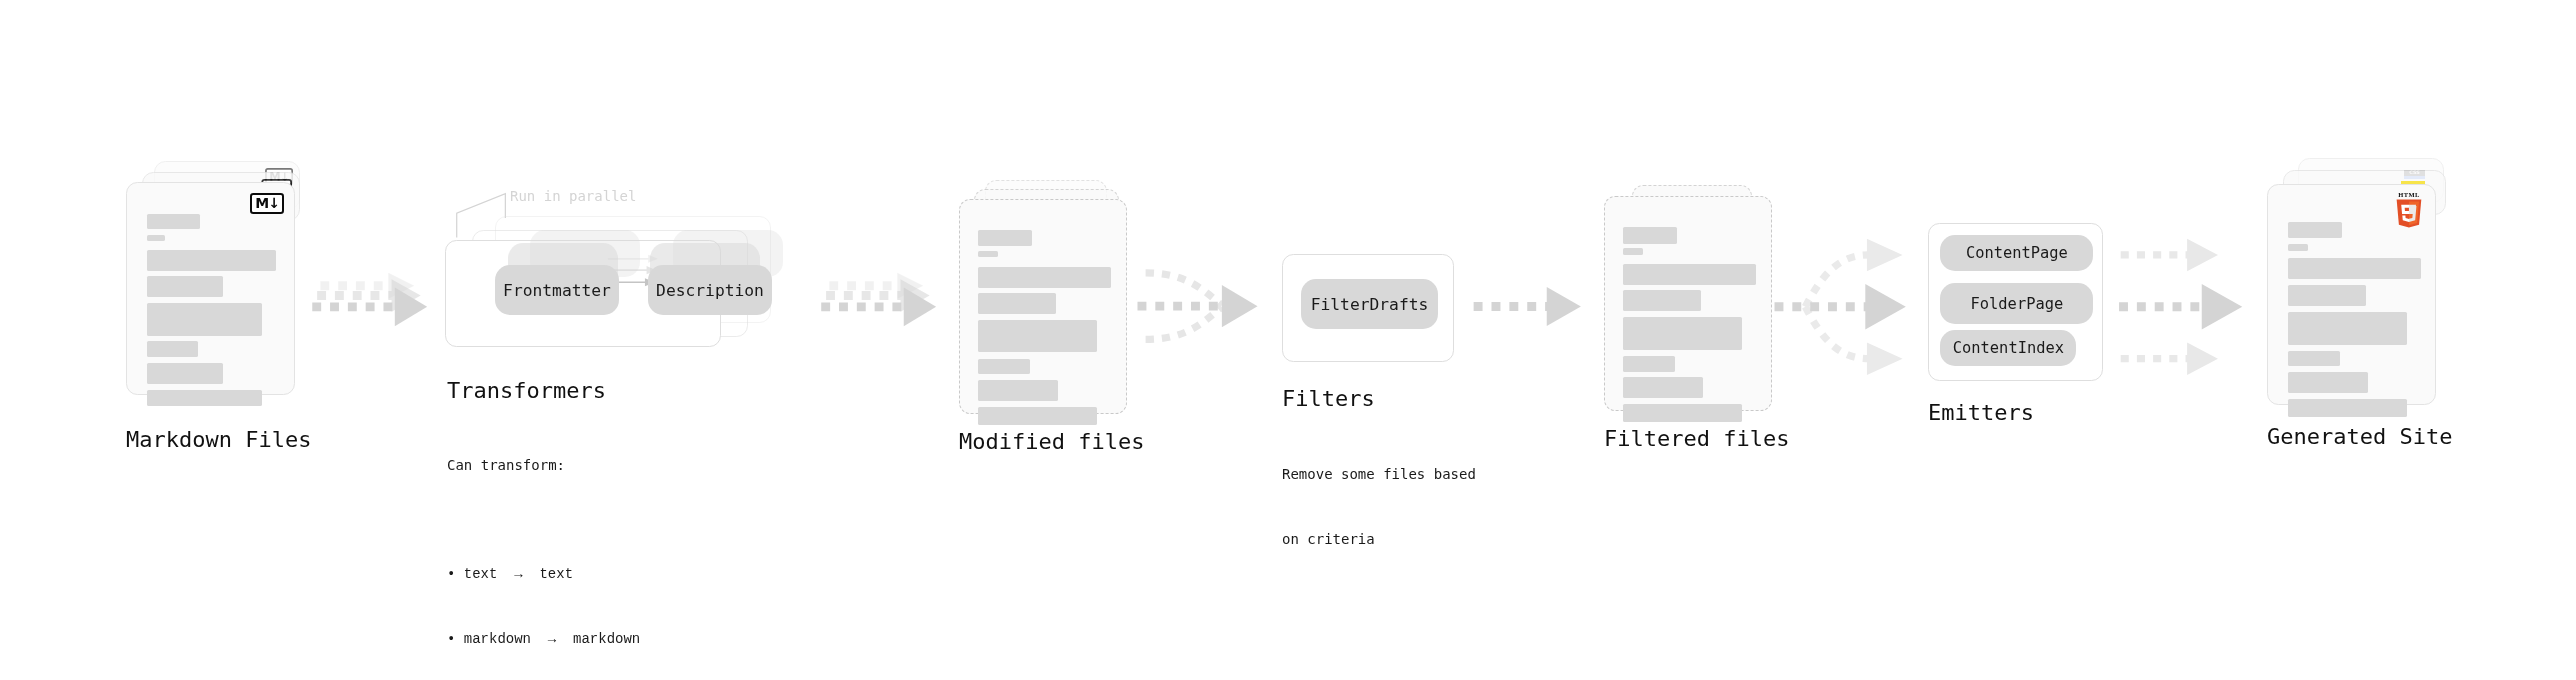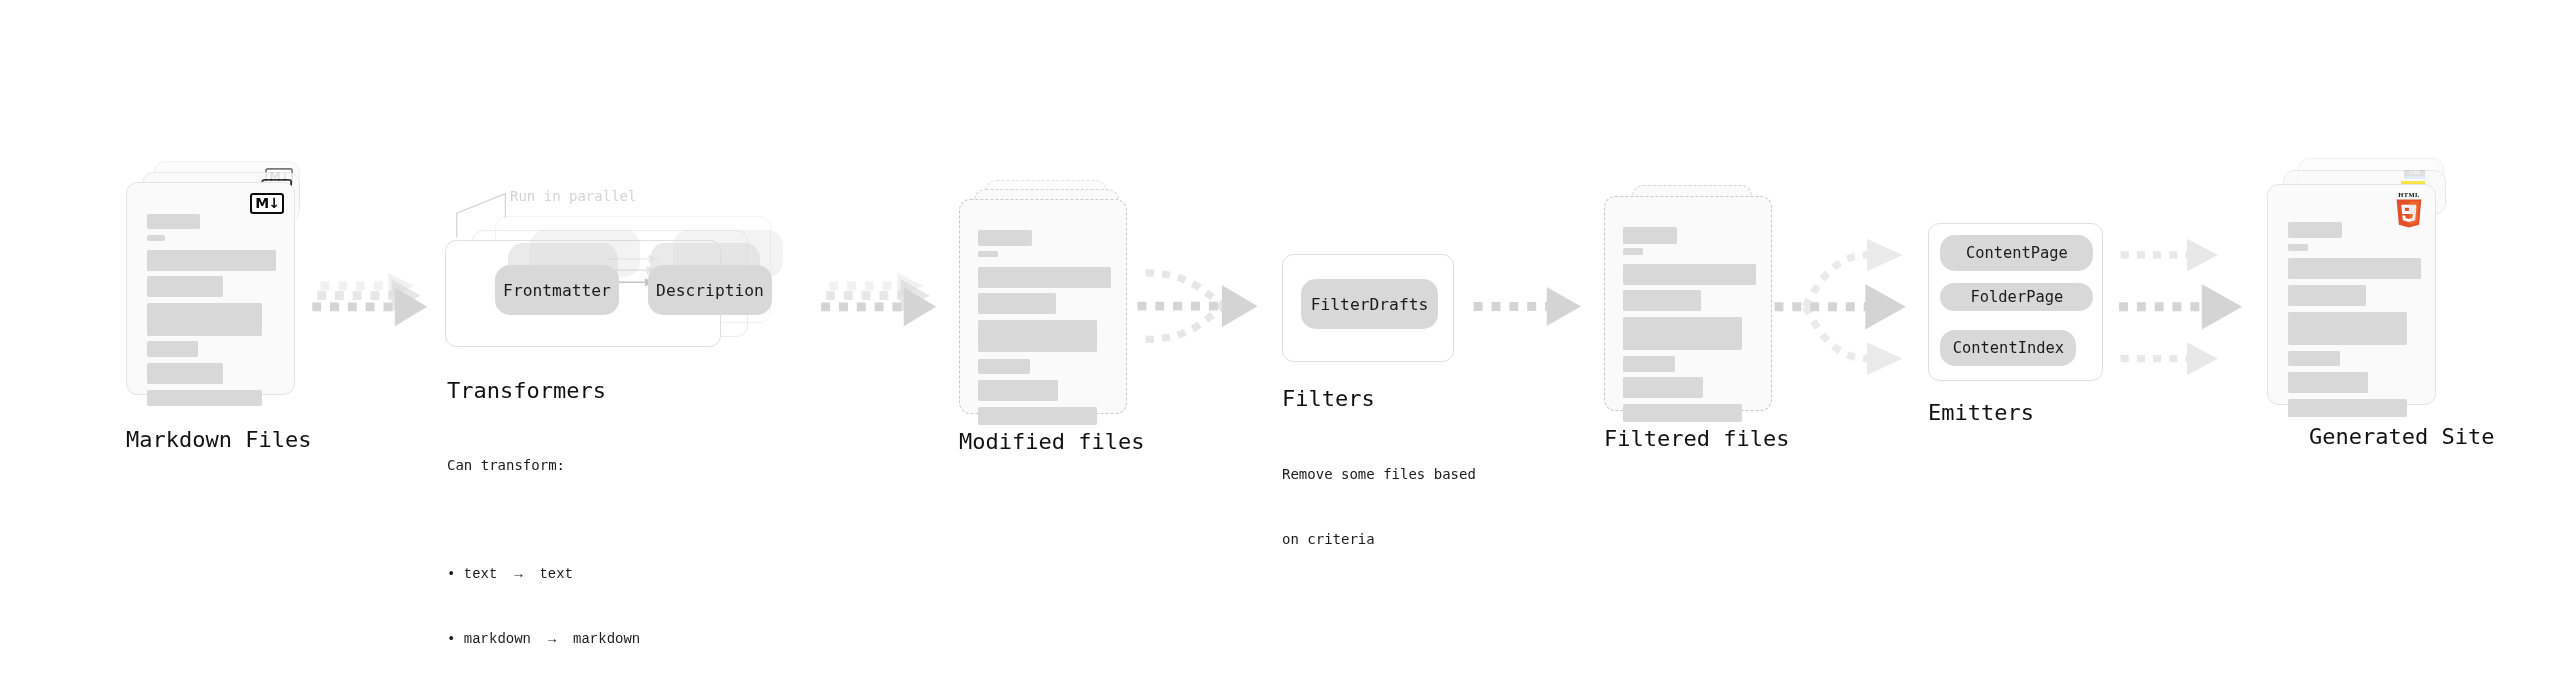--- a/index.html
+++ b/index.html
@@ -317,21 +317,21 @@
     </g>
     <g stroke="#d4d4d4" stroke-width="11" stroke-dasharray="11 11" fill="#d4d4d4">
       <line x1="-8" y1="96" x2="108" y2="96"></line>
       <polygon points="104,68 154,96 104,124" stroke="none"></polygon>
     </g>
   </svg>
 
   <div class="node" style="left:1928px; top:223px;">
     <div class="pbox" style="left:0px; top:0px; width:175px; height:158px;">
       <div class="chip" style="left:11.4px; top:10.6px; width:153px; height:36px; font-size:15.4px;">ContentPage</div>
-      <div class="chip" style="left:11.4px; top:59px; width:153px; height:28px; font-size:15.4px;text-align:right;">FolderPage</div>
+      <div class="chip" style="left:11.4px; top:59px; width:153px; height:41px; font-size:15.4px;text-align:right;">FolderPage</div>
       <div class="chip" style="left:11.4px; top:106px; width:136px; height:36px; font-size:15.4px;">ContentIndex</div>
     </div>
   </div>
   <div class="title" style="left:1928px; top:400px;">Emitters</div>
 
   <svg class="arrow-layer" style="left:2119px; top:229px;" width="146" height="154" viewBox="0 0 180 190">
     <g stroke="#e8e8e8" stroke-width="9" stroke-dasharray="10 10" fill="#e8e8e8">
       <line x1="2" y1="32" x2="88" y2="32"></line>
       <polygon points="84,12 122,32 84,52" stroke="none"></polygon>
       <line x1="2" y1="160" x2="88" y2="160"></line>
@@ -368,16 +368,16 @@
         <div class="skel" style="left:20.3px; top:59px; width:19.5px; height:6.5px;"></div>
         <div class="skel" style="left:20.3px; top:73px; width:133px; height:21px;"></div>
         <div class="skel" style="left:20.3px; top:100px; width:78px; height:21px;"></div>
         <div class="skel" style="left:20.3px; top:127px; width:119px; height:32.5px;"></div>
         <div class="skel" style="left:20.3px; top:166px; width:52px; height:15.4px;"></div>
         <div class="skel" style="left:20.3px; top:187px; width:80px; height:21px;"></div>
         <div class="skel" style="left:20.3px; top:214px; width:119px; height:18px;"></div>
       </div>
     </div>
   </div>
-  <div class="title" style="left:2267px; top:424px;margin-left:42px;">Generated Site</div>
+  <div class="title" style="left:2267px; top:424px;">Generated Site</div>
 
 </div>
 
 
 </body></html>

